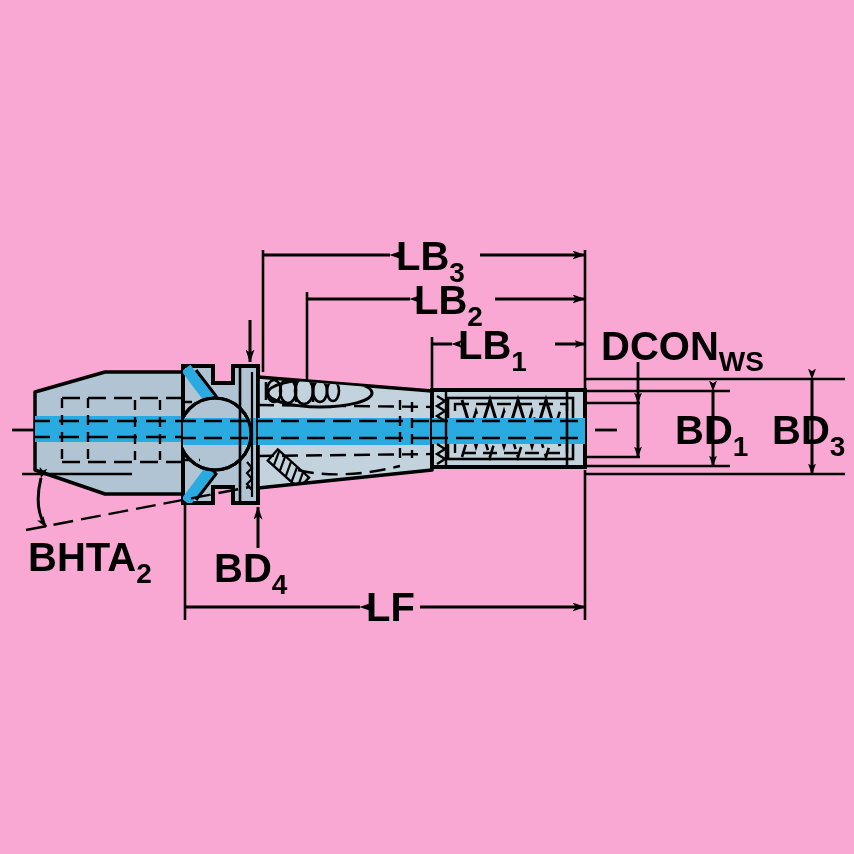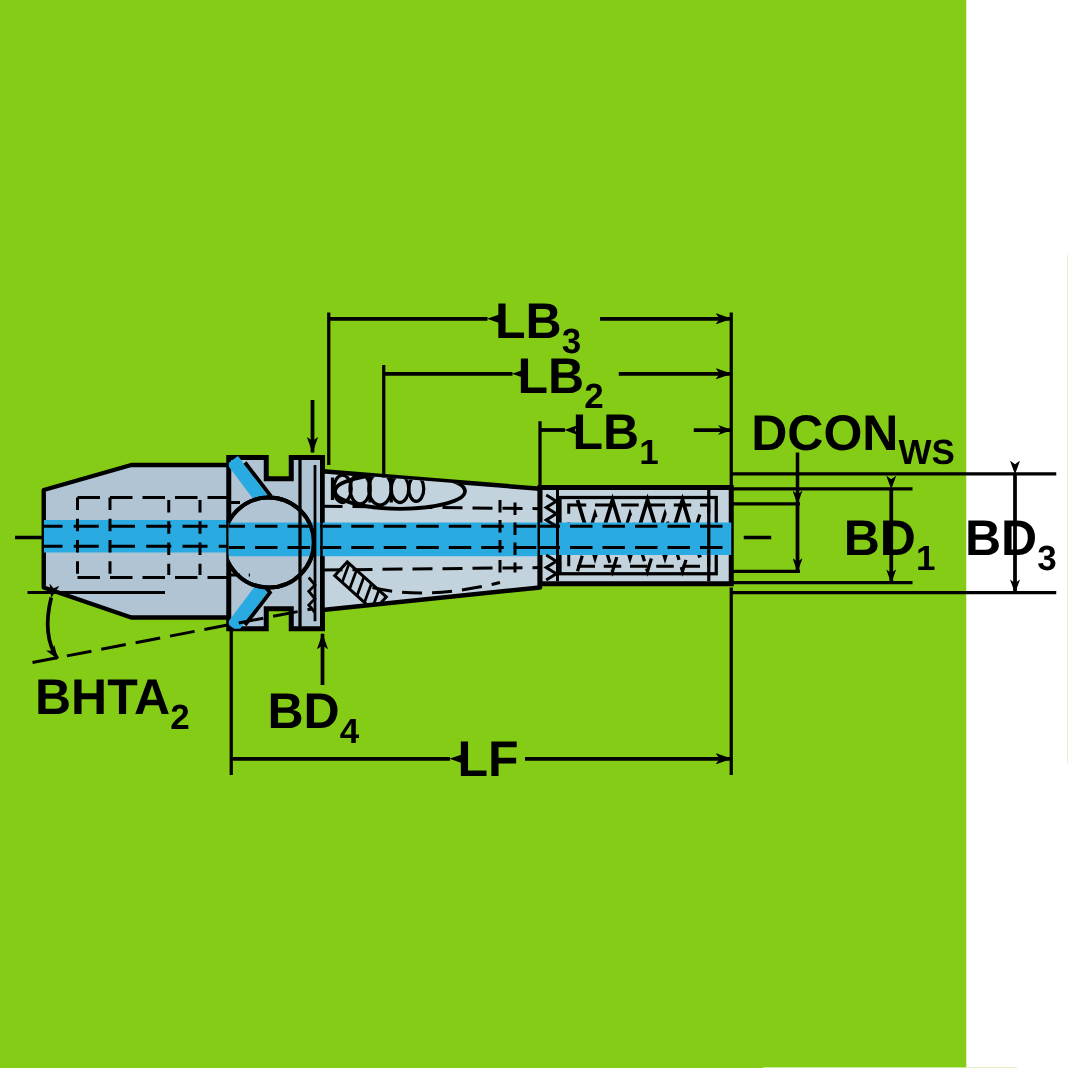--- a/index.html
+++ b/index.html
@@ -1,19 +1,19 @@
 <!DOCTYPE html>
 <html><head>
 <meta charset="utf-8">
 <title>Technical Drawing</title>
 <style>
   html,body{margin:0;padding:0;background:#ffffff;}
   body{width:854px;height:854px;overflow:hidden;
        font-family:"Liberation Sans",sans-serif;}
-  #stage{position:relative;width:773px;height:854px;background:#84cc16;}
+  #stage{position:relative;width:854px;height:854px;background:#f9a8d4;}
   svg#dwg{position:absolute;left:0;top:0;width:854px;height:854px;display:block;}
   .lbl{font-family:"Liberation Sans",sans-serif;font-weight:700;fill:#000;}
   .lbl-main{font-size:40px;}
   .lbl-sub{font-size:28px;}
 </style>
 </head>
 <body>
 
 <div id="stage">
 <svg id="dwg" viewBox="0 0 854 854">

